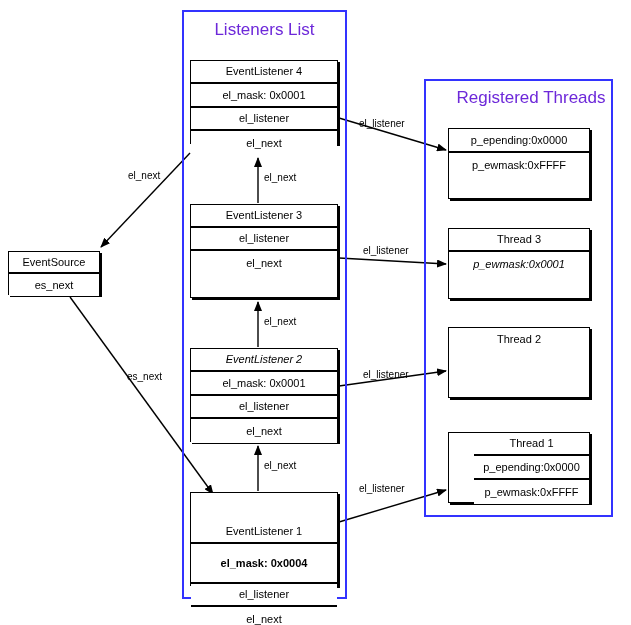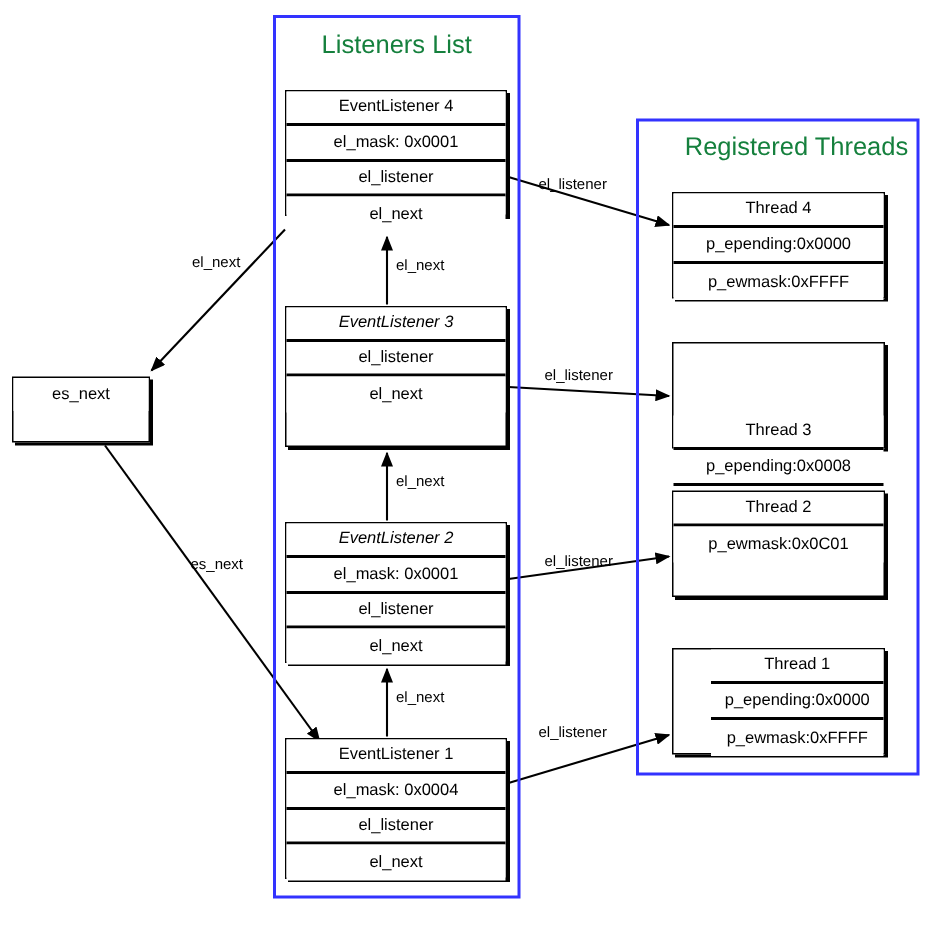--- a/index.html
+++ b/index.html
@@ -29,21 +29,21 @@
     position: absolute;
     border: 2px solid #3333ff;
     background: transparent;
     box-sizing: border-box;
   }
   .panel-title {
     position: absolute;
     width: 100%;
     text-align: center;
     font-size: 17px;
-    color: #15803d;
+    color: #6d28d9;
     font-family: "Liberation Sans", sans-serif;
   }
   .struct {
     position: absolute;
     box-sizing: border-box;
     border: 1px solid #000;
     background: #ffffff;
     box-shadow: 2px 2px 0 0 #000;
   }
   .struct .row {
@@ -95,58 +95,56 @@
 
   <div id="panels">
       <div class="panel" style="left: 182px; top: 10px; width: 165px; height: 589px;"></div>
       <div class="panel-title" style="left: 182px; top: 20px; width: 165px;">Listeners List</div>
       <div class="panel" style="left: 424px; top: 79px; width: 189px; height: 438px;"></div>
       <div class="panel-title" style="left: 424px; top: 88px; width: 214px;">Registered Threads</div>
     </div>
 
   <div id="boxes">
       <div class="struct" style="left: 8px; top: 251px; width: 92px; height: 44px;">
+        <div class="row" style="height: 22px;">EventSource</div>
         <div class="row" style="height: 22px;">es_next</div>
       </div>
       <div class="struct" style="left: 190px; top: 60px; width: 148px; height: 84px;">
         <div class="row" style="height: 23px;">EventListener 4</div>
         <div class="row" style="height: 24px;">el_mask: 0x0001</div>
         <div class="row" style="height: 23px;">el_listener</div>
         <div class="row" style="height: 24px;">el_next</div>
       </div>
       <div class="struct" style="left: 190px; top: 204px; width: 148px; height: 94px;">
-        <div class="row" style="height: 23px; font-style: italic;">EventListener 3</div>
+        <div class="row" style="height: 23px;">EventListener 3</div>
         <div class="row" style="height: 23px;">el_listener</div>
         <div class="row" style="height: 24px;">el_next</div>
       </div>
       <div class="struct" style="left: 190px; top: 348px; width: 148px; height: 94px;">
         <div class="row" style="height: 23px; font-style: italic;">EventListener 2</div>
         <div class="row" style="height: 24px;">el_mask: 0x0001</div>
         <div class="row" style="height: 23px;">el_listener</div>
         <div class="row" style="height: 24px;">el_next</div>
       </div>
       <div class="struct" style="left: 190px; top: 492px; width: 148px; height: 94px;">
-        <div class="row" style="height: 23px;">EventListener 1</div>
-        <div class="row" style="height: 24px;">el_mask: 0x0004</div>
+        <div class="row" style="height: 23px; margin-top: 28px;">EventListener 1</div>
+        <div class="row" style="height: 40px; font-weight: bold;">el_mask: 0x0004</div>
         <div class="row" style="height: 23px;">el_listener</div>
         <div class="row" style="height: 24px;">el_next</div>
       </div>
       <div class="struct" style="left: 448px; top: 128px; width: 142px; height: 71px;">
-        <div class="row" style="height: 23px;">Thread 4</div>
         <div class="row" style="height: 24px;">p_epending:0x0000</div>
         <div class="row" style="height: 24px;">p_ewmask:0xFFFF</div>
       </div>
       <div class="struct" style="left: 448px; top: 228px; width: 142px; height: 71px;">
-        <div class="row" style="height: 23px; margin-top: 48px;">Thread 3</div>
-        <div class="row" style="height: 24px;">p_epending:0x0008</div>
+        <div class="row" style="height: 23px;">Thread 3</div>
         <div class="row" style="height: 24px; font-style: italic;">p_ewmask:0x0001</div>
       </div>
       <div class="struct" style="left: 448px; top: 327px; width: 142px; height: 71px;">
         <div class="row" style="height: 23px;">Thread 2</div>
-        <div class="row" style="height: 24px;">p_ewmask:0x0C01</div>
       </div>
       <div class="struct" style="left: 448px; top: 432px; width: 142px; height: 71px; padding-left: 25px;">
         <div class="row" style="height: 23px;">Thread 1</div>
         <div class="row" style="height: 24px;">p_epending:0x0000</div>
         <div class="row" style="height: 24px;">p_ewmask:0xFFFF</div>
       </div>
     </div>
 
   <div id="edge-labels">
       <div class="edge-label" style="left: 128px; top: 170px;">el_next</div>

